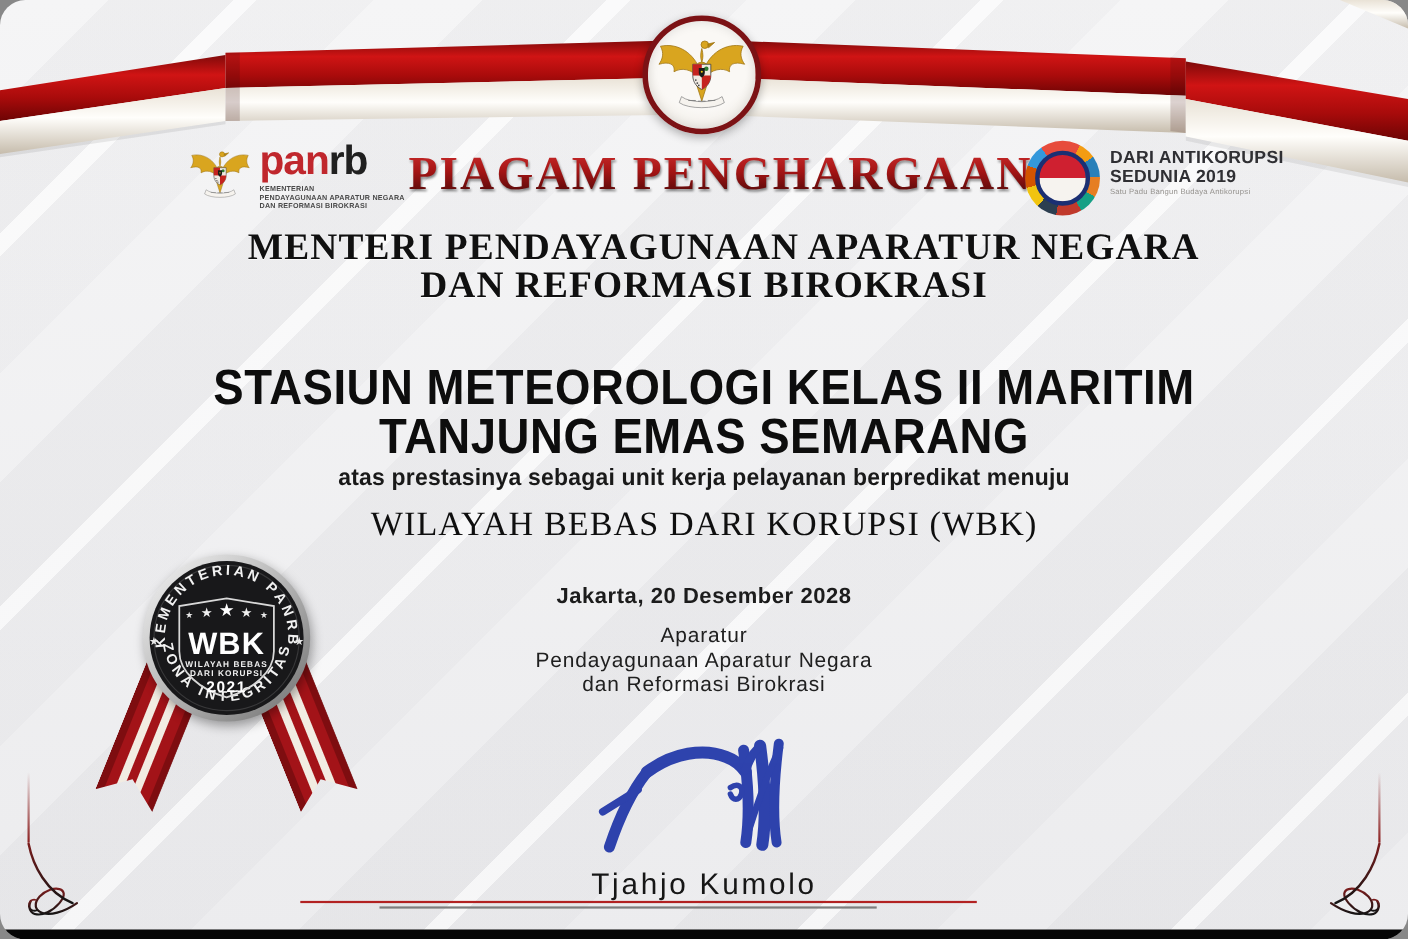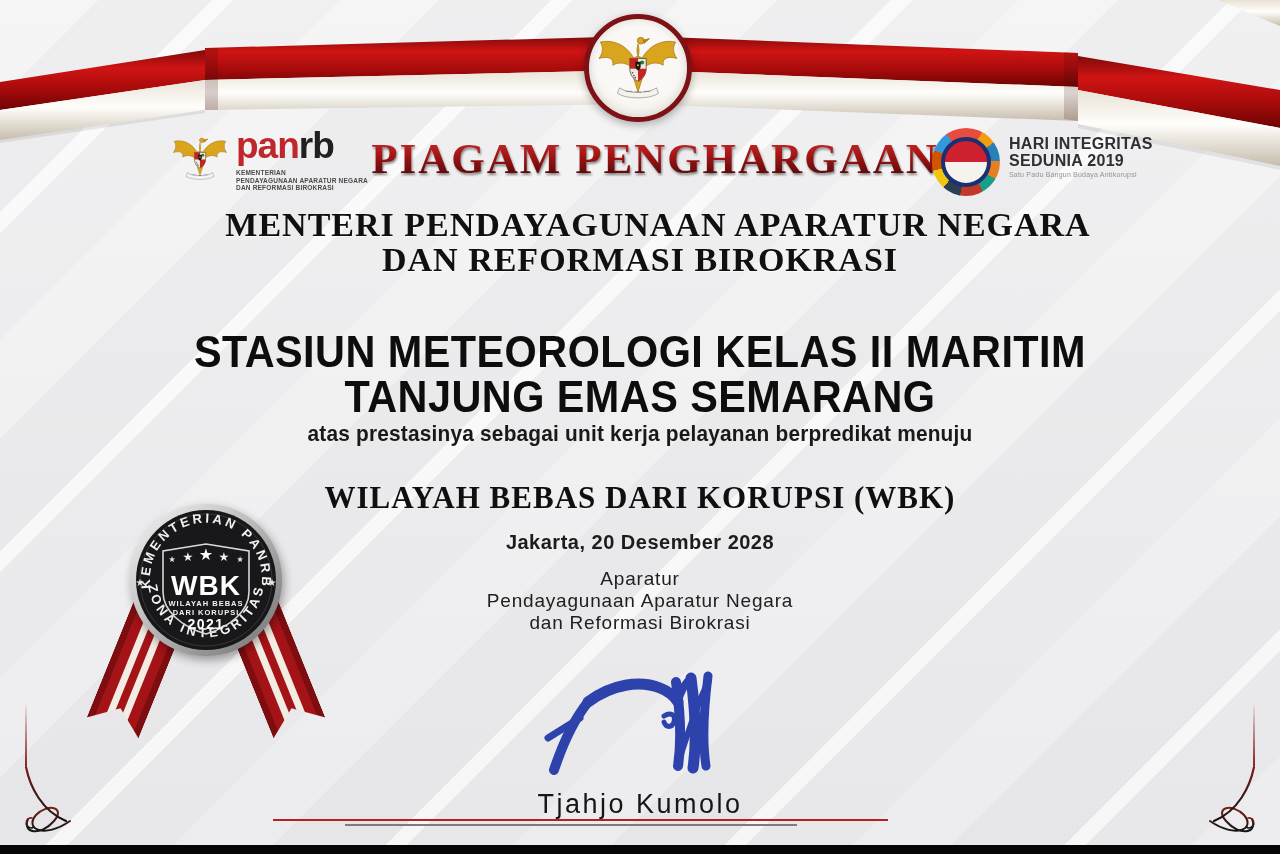--- a/index.html
+++ b/index.html
@@ -6,20 +6,21 @@
   .cert{
     position:relative;width:1280px;height:854px;overflow:hidden;
     font-family:"Liberation Sans","DejaVu Sans",sans-serif;
     background:
       repeating-linear-gradient(135deg,
         rgba(255,255,255,0) 0 70px,
         rgba(130,130,140,0.06) 70px 150px,
         rgba(255,255,255,0.55) 150px 165px,
         rgba(150,150,160,0.05) 165px 240px),
       linear-gradient(#f5f5f6,#ececee);
+    border-radius: 23px;
   }
 
   
   .ribbon-svg{position:absolute;left:0;top:0;z-index:2;}
 
   
   .emblem-circle{
     position:absolute;left:584px;top:14px;width:98px;height:98px;z-index:4;
     border:5px solid #7c1215;border-radius:50%;
     background:radial-gradient(circle at 50% 40%, #faf8f5 55%, #e9e4dc 100%);
@@ -62,21 +63,21 @@
   
   .line{position:absolute;left:0;right:0;text-align:center;color:#141414;z-index:3;white-space:nowrap;}
   .issuer{font-family:"Liberation Serif","DejaVu Serif",serif;font-weight:bold;font-size:34px;letter-spacing:1px;color:#101010;text-shadow:0 1px 0 rgba(255,255,255,.7);}
   .issuer1{top:206px;padding-left:36px;}
   .issuer2{top:241px;}
   .gives{top:294px;font-weight:bold;font-size:21px;letter-spacing:1.5px;color:#1b1b1b;}
   .recipient{font-weight:bold;font-size:45px;letter-spacing:.5px;color:#0d0d0d;transform:scaleX(.92);transform-origin:center;}
   .recipient1{top:326px;}
   .recipient2{top:371px;}
   .achieve{top:422px;font-weight:bold;font-size:21.5px;letter-spacing:.2px;transform:scaleX(.97);transform-origin:center;color:#191919;}
-  .award{top:480px;font-family:"Liberation Serif","DejaVu Serif",serif;font-weight:bold;font-size:31px;letter-spacing:1px;color:#0f0f0f;}
+  .award{top:458px;font-family:"Liberation Serif","DejaVu Serif",serif;font-weight:normal;font-size:31px;letter-spacing:1px;color:#0f0f0f;}
   .pdate{top:531px;font-weight:bold;font-size:20px;letter-spacing:.5px;color:#1c1c1c;}
   .sigtitle{top:568px;font-size:19px;line-height:22px;letter-spacing:.8px;color:#202020;white-space:normal;}
   .signame{top:789px;font-size:27px;letter-spacing:2.5px;color:#161616;}
 
   .sig-svg{position:absolute;left:528px;top:666px;z-index:3;}
 
   
   .medal{position:absolute;left:106px;top:498px;width:200px;height:270px;z-index:3;}
   .medal .tail{
     position:absolute;width:56px;height:132px;top:118px;z-index:1;
@@ -180,21 +181,21 @@
     </div>
   </div>
 
   <div class="title">PIAGAM PENGHARGAAN</div>
 
   <div class="ak-logo">
     <div class="ak-ring">
       <div class="ak-inner"></div>
     </div>
     <div class="ak-text">
-      <div class="ak-line">HARI INTEGRITAS</div>
+      <div class="ak-line">DARI ANTIKORUPSI</div>
       <div class="ak-line">SEDUNIA 2019</div>
       <div class="ak-tag">Satu Padu Bangun Budaya Antikorupsi</div>
     </div>
   </div>
 
   <div class="line issuer issuer1">MENTERI PENDAYAGUNAAN APARATUR NEGARA</div>
   <div class="line issuer issuer2">DAN REFORMASI BIROKRASI</div>
   <div class="line recipient recipient1">STASIUN METEOROLOGI KELAS II MARITIM</div>
   <div class="line recipient recipient2">TANJUNG EMAS SEMARANG</div>
   <div class="line achieve">atas prestasinya sebagai unit kerja pelayanan berpredikat menuju</div>

